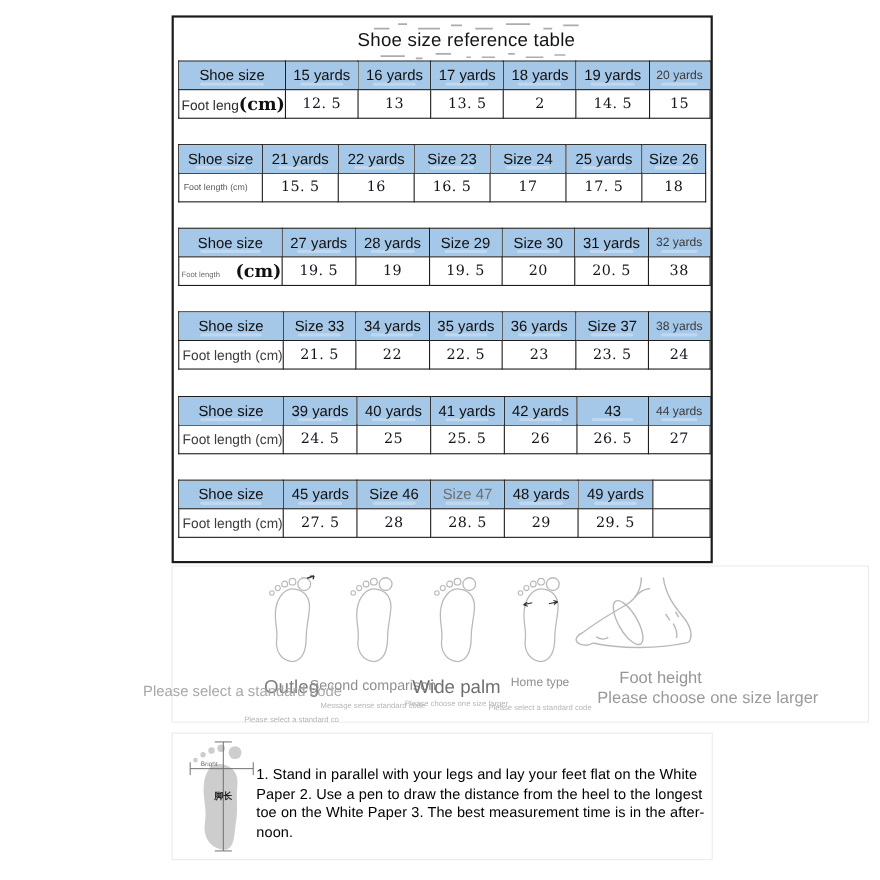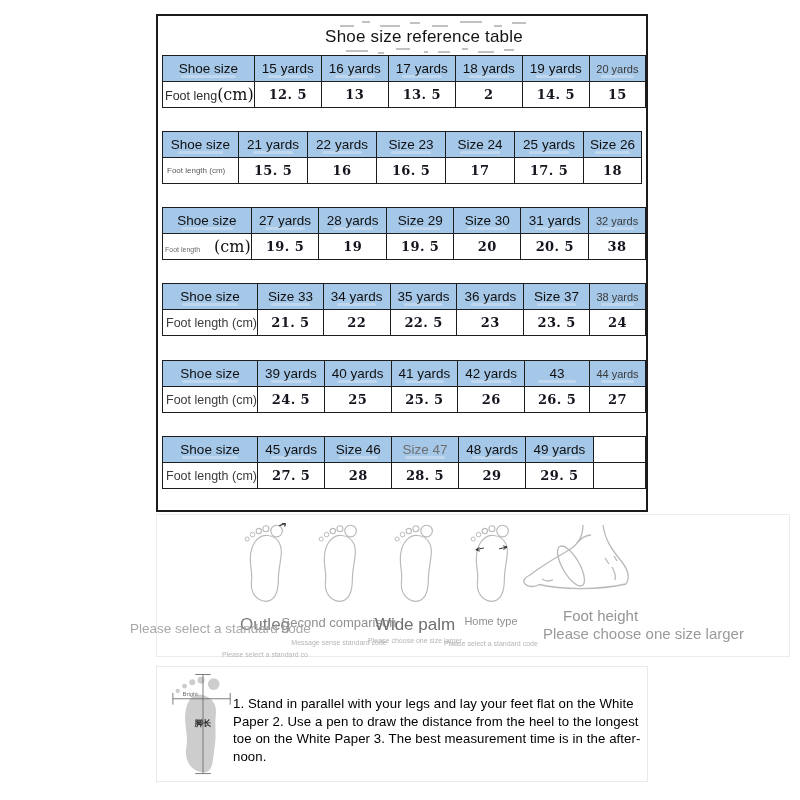--- a/index.html
+++ b/index.html
@@ -15,30 +15,30 @@
   
   .shoe-table{position:absolute;left:4px;border-collapse:collapse;table-layout:fixed;}
   .shoe-table td{border:1.6px solid #1d1d1d;height:25px;text-align:center;padding:0;
                  overflow:hidden;white-space:nowrap;}
   .shoe-table td.hd{background:#a5c7e8;font-size:13.5px;color:#101010;position:relative;}
   .shoe-table td.hd::after{content:"";position:absolute;left:20%;right:20%;bottom:3px;height:3px;
                  background:rgba(255,255,255,.30);border-radius:2px;}
   .shoe-table td.hd.small{font-size:11px;color:#3a3a3a;}
   .shoe-table td.hd.muted{color:#6e6e6e;}
   .shoe-table td.cell-empty{background:#fff;}
-  .shoe-table td.val{background:#fff;font-family:"DejaVu Serif", serif;font-weight:bold;
+  .shoe-table td.val{background:#fff;font-family:"DejaVu Serif", serif;font-weight:normal;
                  font-size:13px;color:#14141e;letter-spacing:.4px;}
   .flabel{background:#fff;}
   .flabel.normal{font-size:12.5px;color:#3c3c3c;text-align:left !important;padding-left:3px !important;}
   .flabel.tiny{font-size:8px;color:#5a5a5a;text-align:left !important;padding-left:4px !important;}
   .flabel.overlap{text-align:left !important;padding-left:2px !important;}
   .flabel.overlap .fl-prefix{font-size:12.5px;color:#2e2e2e;}
   .flabel.bigcm{text-align:left !important;padding-left:2px !important;}
   .flabel.bigcm .fl-prefix7{font-size:7px;color:#6a6a6a;margin-right:14px;}
-  .fl-cm{font-family:"DejaVu Serif", serif;font-weight:normal;font-size:16px;color:#101010;}
+  .fl-cm{font-family:"DejaVu Serif", serif;font-weight:bold;font-size:16px;color:#101010;}
 
   
   .feet-panel{position:absolute;left:156px;top:514px;width:634px;height:143px;
               border:1px solid #ececec;box-sizing:border-box;background:#fff;}
   .fit-item{position:absolute;top:8px;width:80px;text-align:center;}
   .fit-item svg.foot{display:block;margin:0 auto;}
   .fit-label{position:absolute;left:-20px;right:-20px;top:92px;color:#8f8f8f;}
   .lbl-sm{font-size:9px;}
   .lbl-md{font-size:11px;}
   .lbl-bg{font-size:17px;color:#7e7e7e;}

